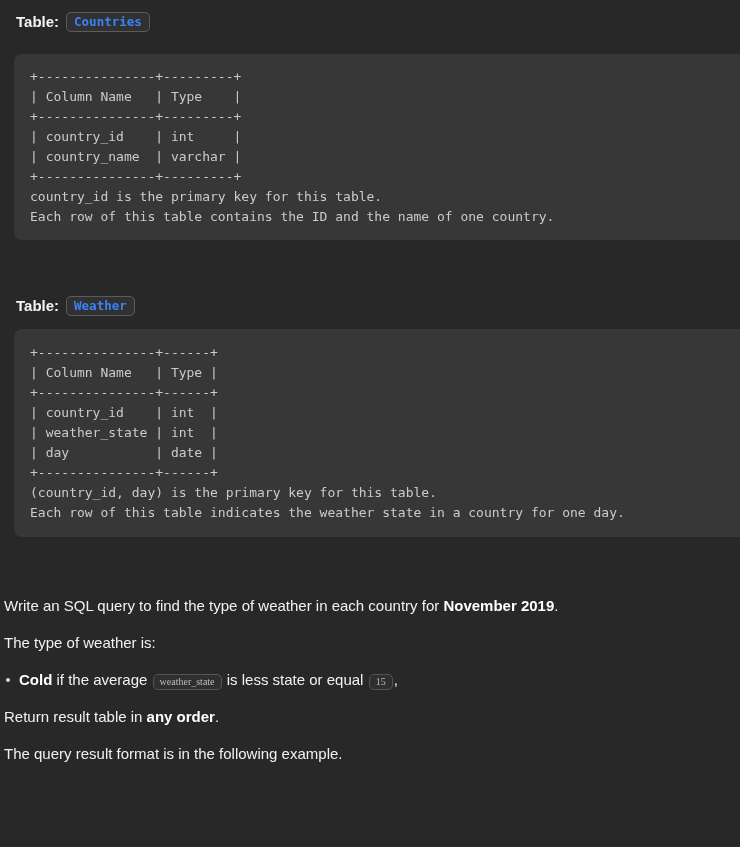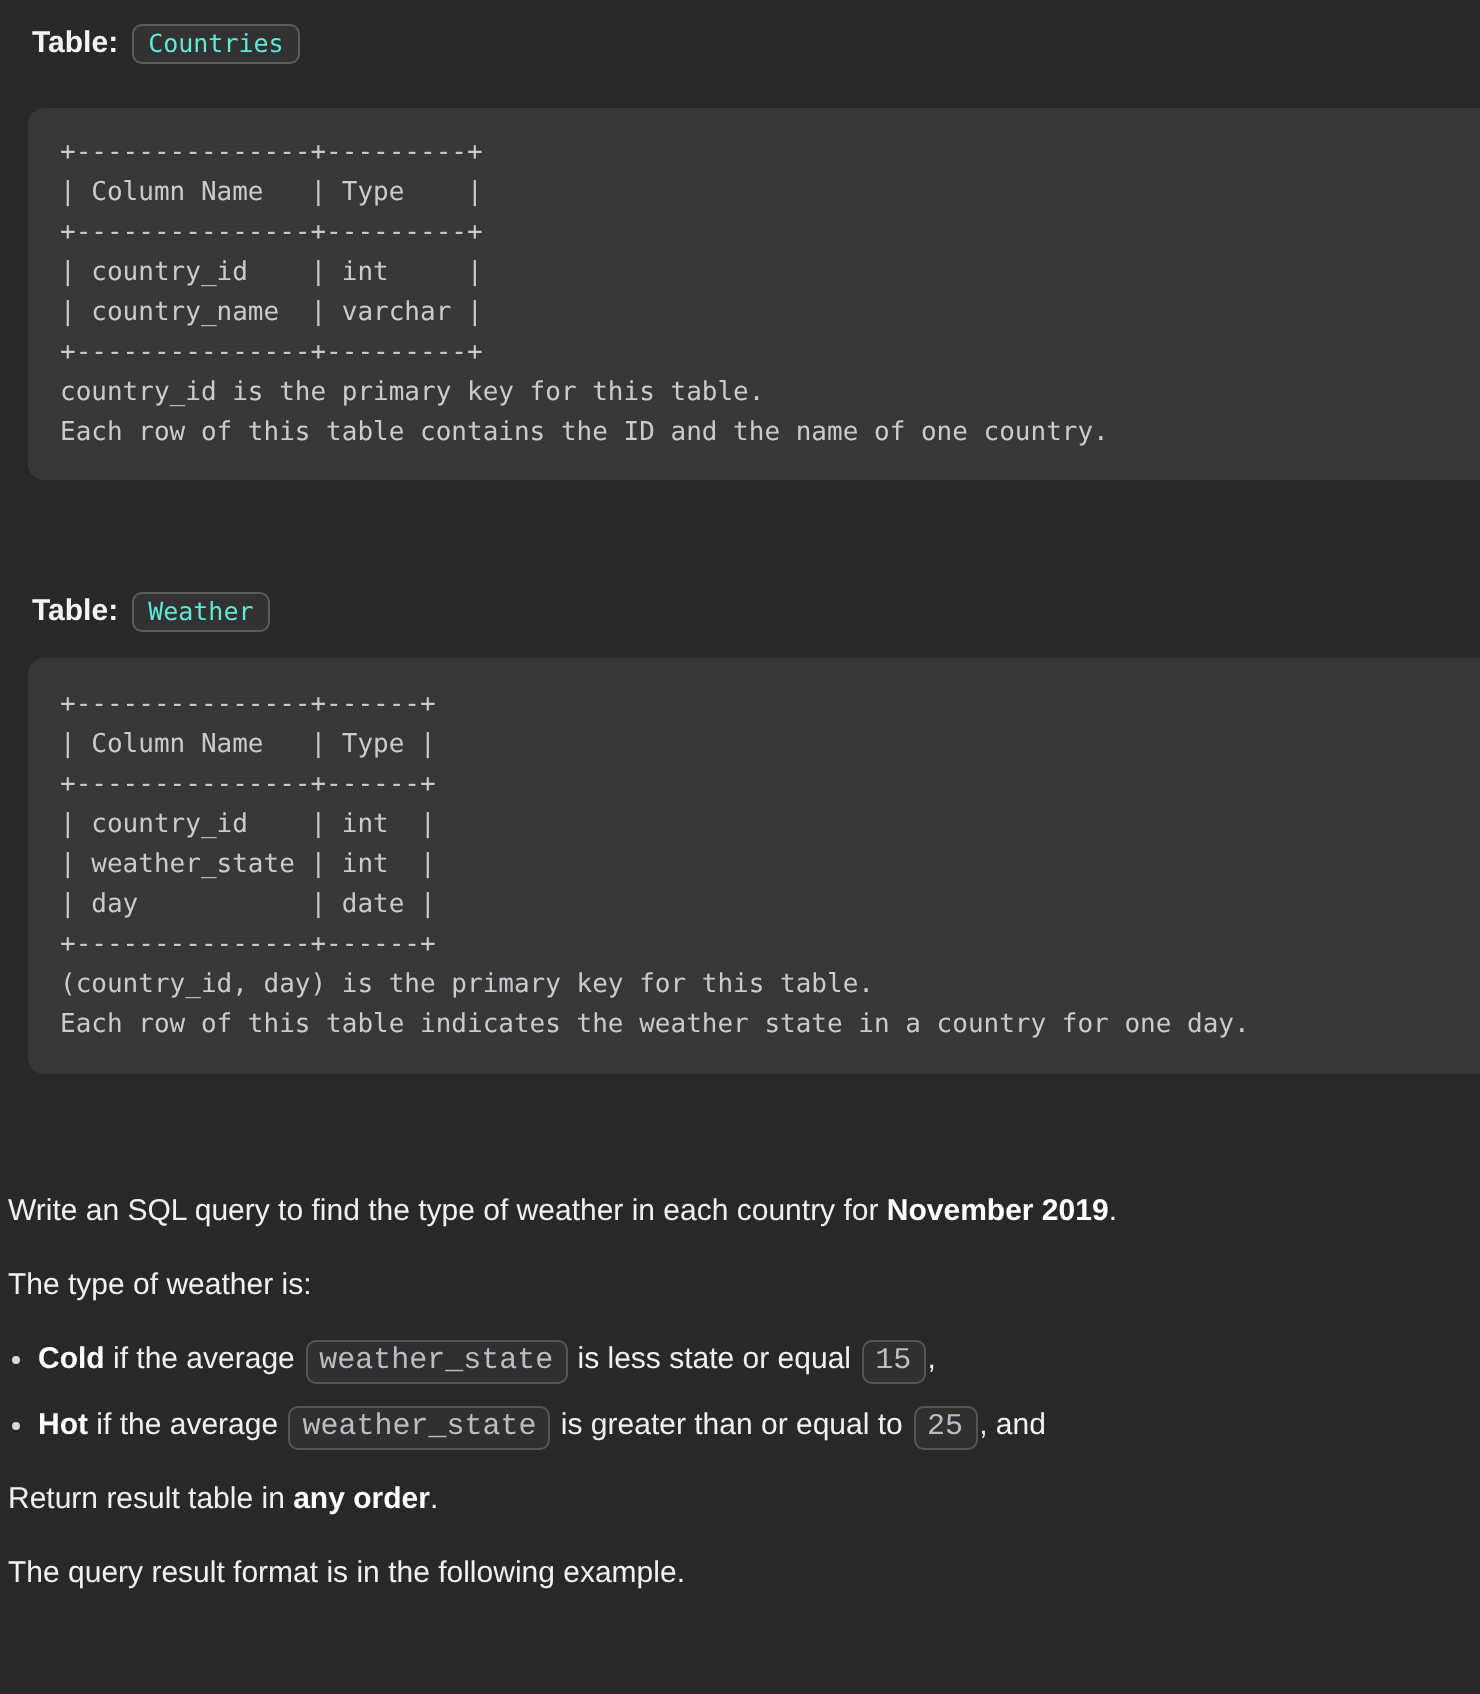--- a/index.html
+++ b/index.html
@@ -18,24 +18,24 @@
     display: flex;
     gap: 7px;
     font-size: 15px;
     line-height: 20px;
     font-weight: 700;
     color: #f3f4f6;
   }
   .table-header.second { margin-top: 56px; }
   .badge {
     font-family: "DejaVu Sans Mono", "Liberation Mono", monospace;
-    font-weight: 400;
+    font-weight: 700;
     font-size: 12.5px;
     line-height: 15px;
-    color: #5eead4;
+    color: #3b82f6;
     background: #313131;
     border: 1px solid #5c5c5c;
     border-radius: 5px;
     padding: 1px 7px 2px 7px;
     white-space: nowrap;
   }
   .code-block {
     margin: 22px -8px 0 14px;
     background: #373737;
     border-radius: 8px;
@@ -71,22 +71,22 @@
   ul.rules li .bullet-dot {
     position: absolute;
     left: 2px;
     top: 8px;
     width: 4px;
     height: 4px;
     border-radius: 50%;
     background: #d6d8da;
   }
   .inline-code {
-    font-family: Liberation Mono, monospace;
-    font-size: 15px;
+    font-family: Liberation Serif, serif;
+    font-size: 10px;
     line-height: 15px;
     color: #b9bdc4;
     background: #2f2f2f;
     border: 1px solid #555555;
     border-radius: 5px;
     padding: 1px 6px 2px 6px;
     margin: 0 1px;
     white-space: nowrap;
   }
 </style>
@@ -126,21 +126,20 @@
 
   <div class="prose">
 
     <p class="first"><span>Write an SQL query to find the type of weather in each country for </span><strong>November 2019</strong><span>.</span></p>
 
     <p>The type of weather is:</p>
 
     <ul class="rules">
       <li><span class="bullet-dot"></span><strong>Cold</strong><span> if the average </span><span class="inline-code">weather_state</span><span> is less state or equal </span><span class="inline-code">15</span><span>,</span></li>
 
-      <li><span class="bullet-dot"></span><strong>Hot</strong><span> if the average </span><span class="inline-code">weather_state</span><span> is greater than or equal to </span><span class="inline-code">25</span><span>, and</span></li>
 
     </ul>
 
     <p><span>Return result table in </span><strong>any order</strong><span>.</span></p>
 
     <p>The query result format is in the following example.</p>
 
   </div>
 </div>
 

